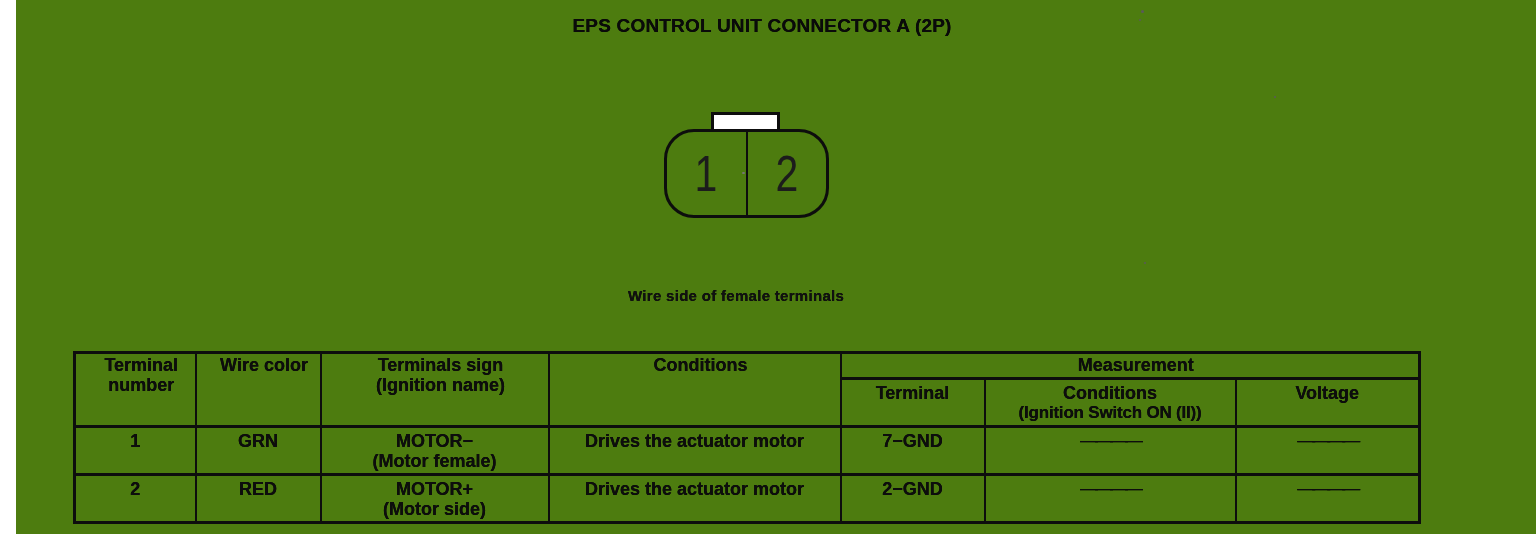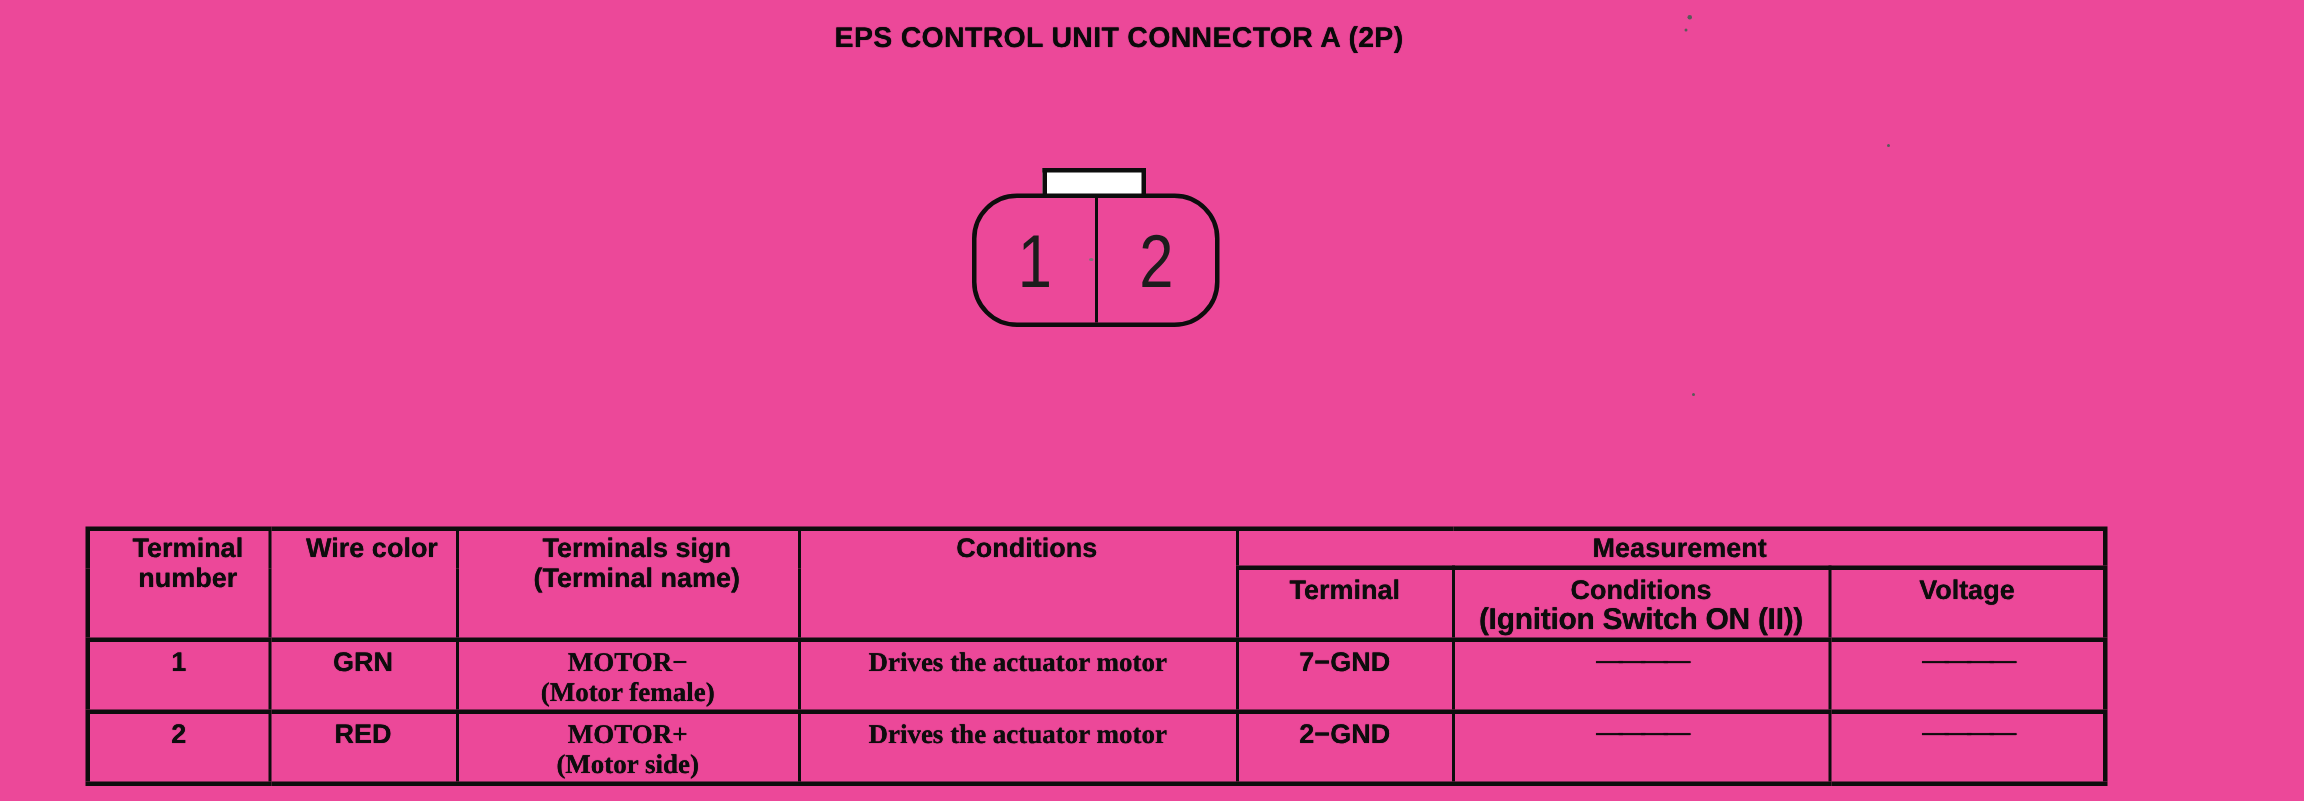--- a/index.html
+++ b/index.html
@@ -4,21 +4,21 @@
 <style>
   * { margin: 0; padding: 0; box-sizing: border-box; }
   html, body { background: #ffffff; }
   body {
     width: 1536px; height: 534px;
     font-family: "Liberation Sans", sans-serif;
     color: #0d0d0d;
     position: relative;
     overflow: hidden;
   }
-  .page { position: absolute; inset: 0; background: #ec4899; }
+  .page { position: absolute; inset: 0; background: #4d7c0f; margin-left: 16px; }
 
   
   .doc-title {
     position: absolute; top: 15px; left: 746px;
     transform: translateX(-50%);
     font-size: 19px; font-weight: 700; letter-spacing: 0.2px;
     white-space: nowrap; color: #0a0a0a;
     text-shadow: 0 0 0.6px #000;
   }
   .caption {
@@ -67,22 +67,22 @@
     vertical-align: top;
     padding: 3px 4px 2px 4px;
     text-align: center;
     font-weight: 700;
     text-shadow: 0 0 0.5px #000;
   }
   table.pinout { border: 3px solid #0d0d0d; }
   tr.h-measurement th { height: 22px; padding-top: 1px; padding-left: 16px; }
   tr.h-sub th { height: 44px; }
   tr.data-row td { height: 44px; }
-  td.left, th.left { text-align: left; padding-left: 9px; font-family: Liberation Serif, serif; }
-  .cond-line2 { font-size: 20px; letter-spacing: -0.2px; }
+  td.left, th.left { text-align: left; padding-left: 9px; }
+  .cond-line2 { font-size: 17px; letter-spacing: -0.2px; }
   .dash {
     display: inline-block;
     letter-spacing: -3px;
     font-weight: 400;
     transform: translateY(-1px);
     white-space: nowrap;
   }
 
   
   .speck { position: absolute; background: #5a5a5a; border-radius: 50%; }
@@ -105,41 +105,42 @@
       <div class="connector-cell">
         <span class="pin-number">1</span>
       </div>
       <div class="connector-divider"></div>
       <div class="connector-cell">
         <span class="pin-number">2</span>
       </div>
     </div>
   </div>
 
+  <div class="caption">Wire side of female terminals</div>
 
   <table class="pinout">
     <colgroup>
       <col style="width:121px">
         <col style="width:125px">
         <col style="width:228px">
       <col style="width:292px">
         <col style="width:144px">
         <col style="width:251px">
         <col style="width:184px">
     </colgroup>
     <tbody>
       <tr class="h-measurement">
         <th rowspan="2">
           <div>Terminal</div>
           <div>number</div>
         </th>
         <th rowspan="2">Wire color</th>
         <th rowspan="2">
           <div>Terminals sign</div>
-          <div>(Terminal name)</div>
+          <div>(Ignition name)</div>
         </th>
         <th rowspan="2">Conditions</th>
         <th colspan="3">Measurement</th>
       </tr>
       <tr class="h-sub">
         <th>Terminal</th>
         <th>
           <div>Conditions</div>
           <div class="cond-line2">(Ignition Switch ON (II))</div>
         </th>

